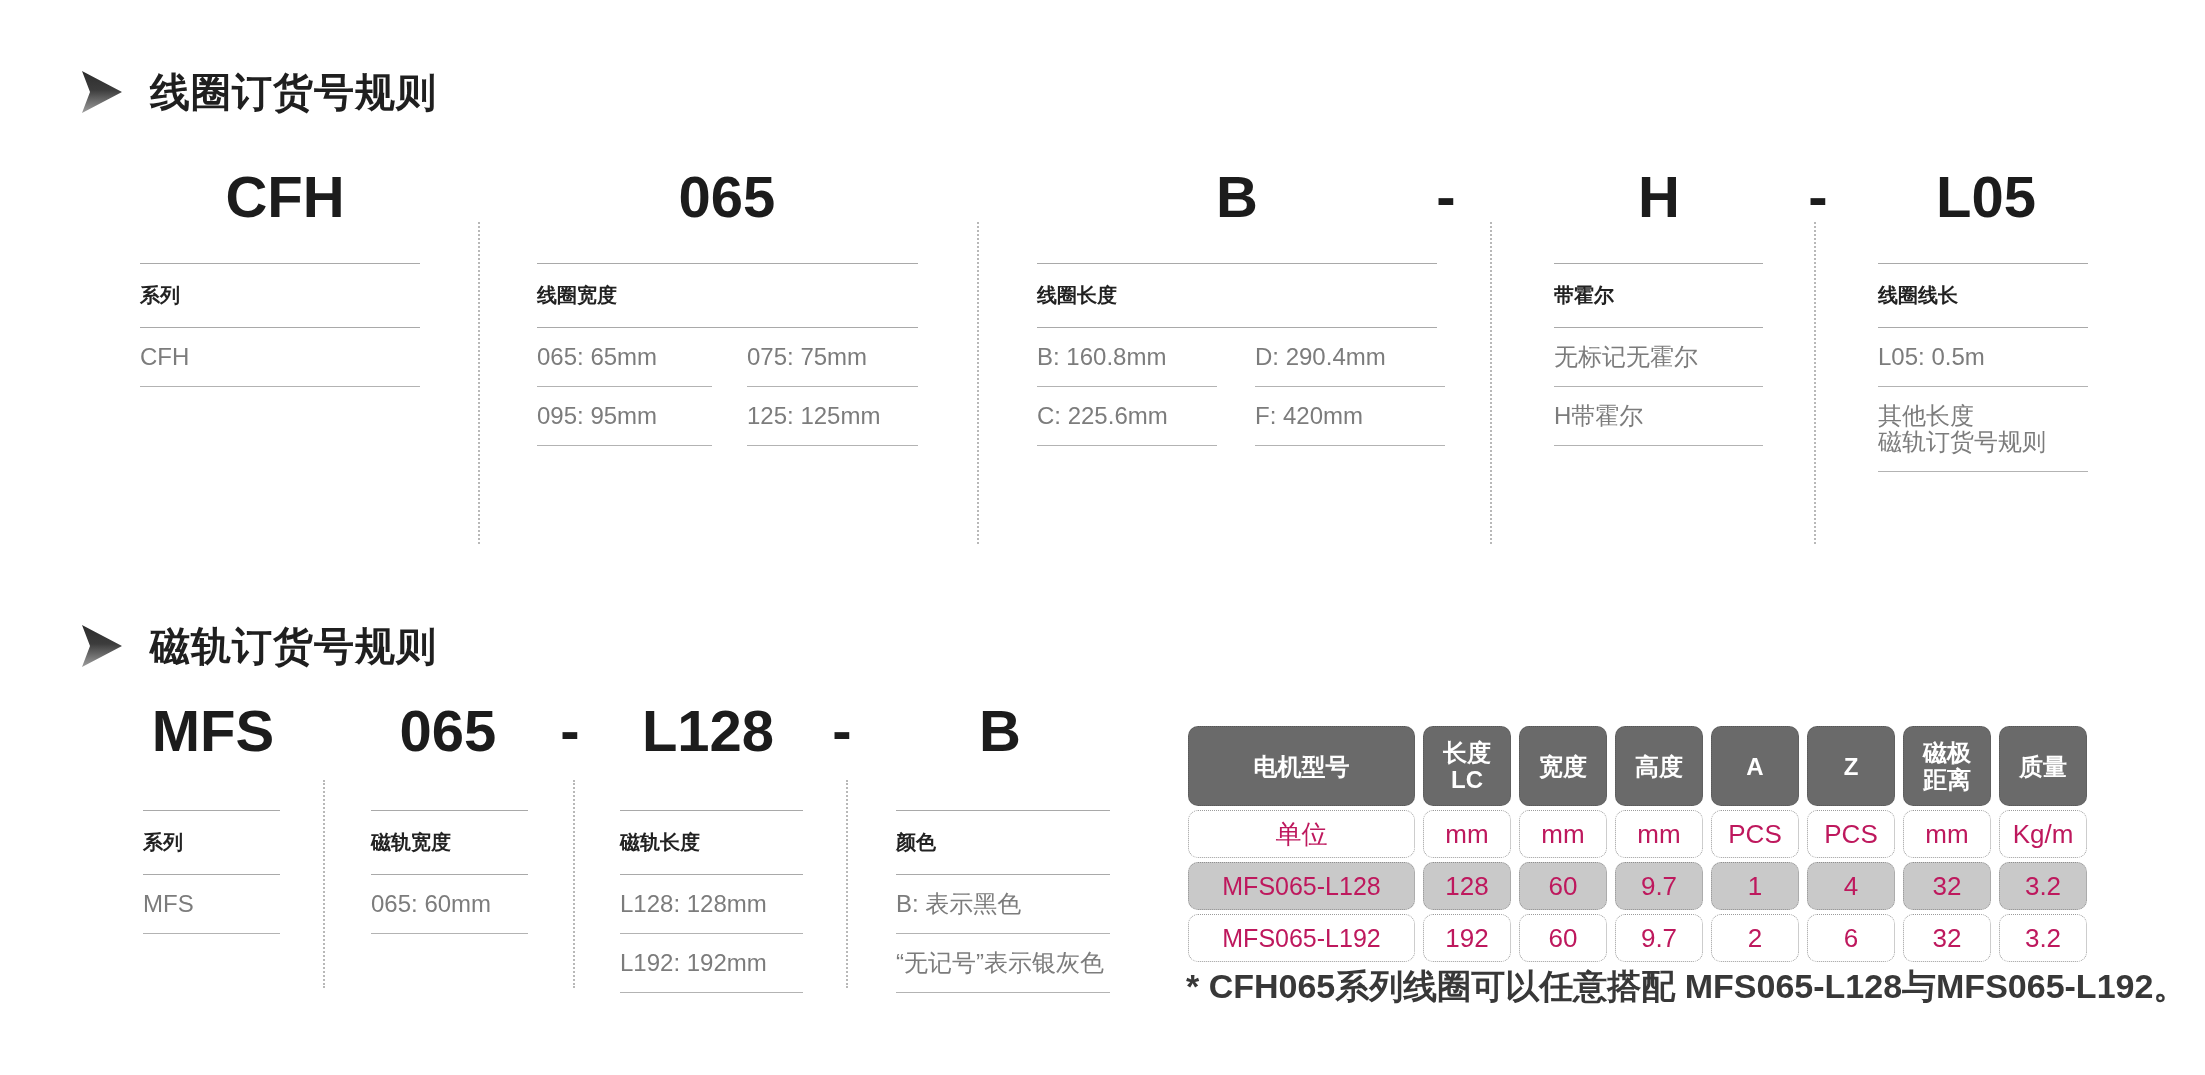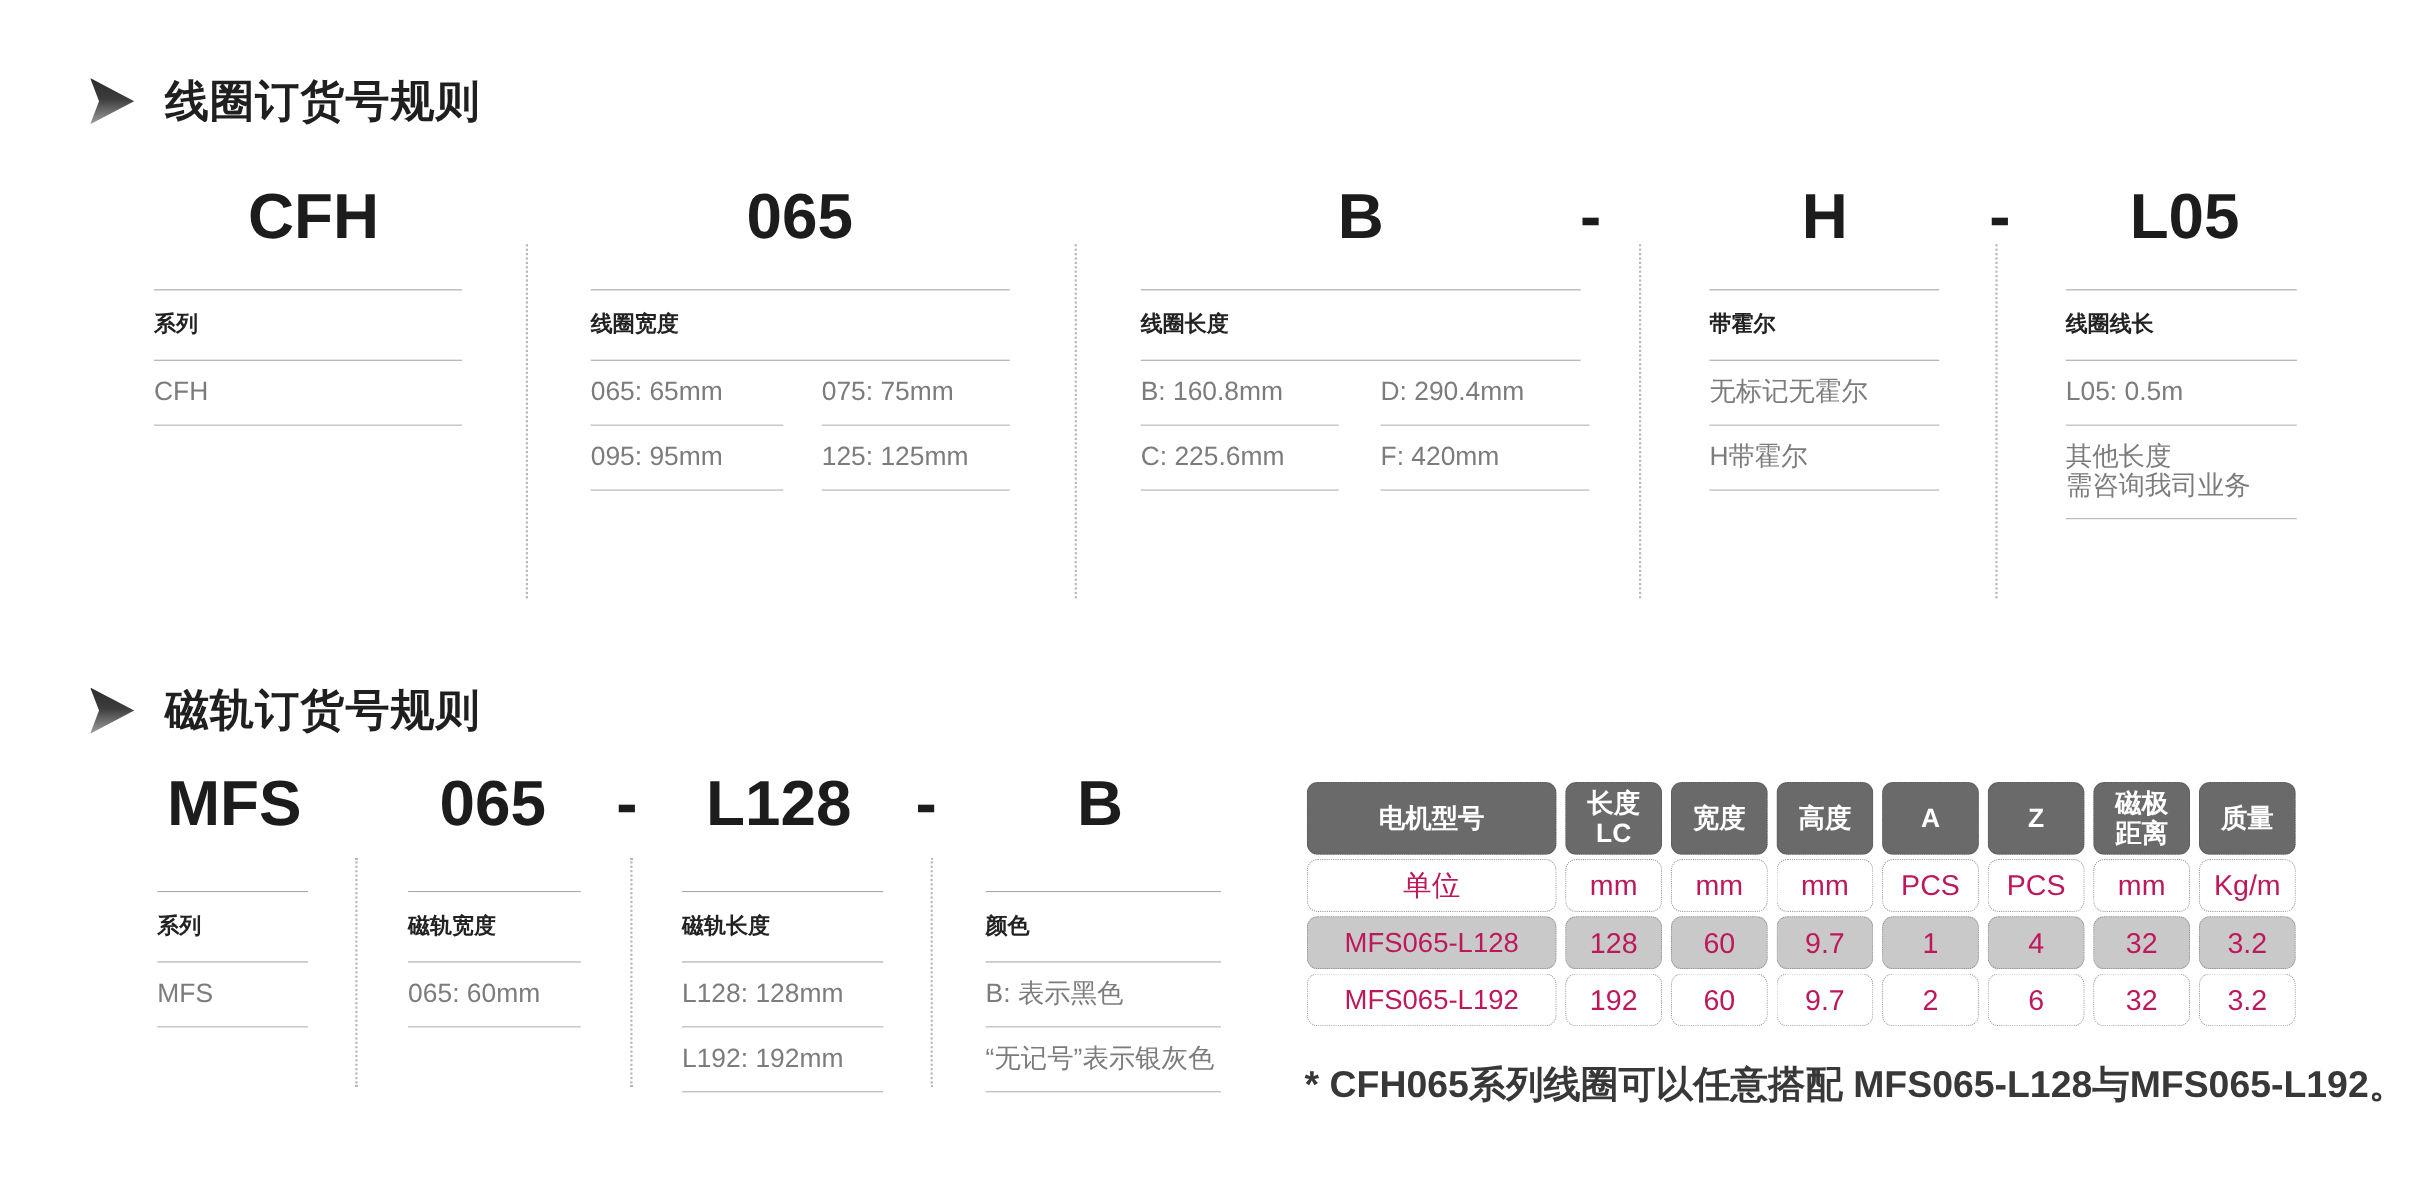--- a/index.html
+++ b/index.html
@@ -26,23 +26,23 @@
   .val{font-size:24px;line-height:26px;color:#7c7c7c;padding:16px 0;
        border-bottom:1px solid #b3b3b3;white-space:pre-line;}
   .vgrid{display:grid;}
 
   
   .vdiv{position:absolute;width:0;border-left:2px dotted #b8b8b8;}
 
   
   .spec-table{position:absolute;left:1188px;top:711px;display:grid;
               grid-template-columns:227px repeat(7,88px);column-gap:8px;row-gap:4px;}
-  .th{height:66px;background:#6a6a6a;color:#ffffff;border:1px dotted #565656;border-radius:10px;
+  .th{height:80px;background:#6a6a6a;color:#ffffff;border:1px dotted #565656;border-radius:10px;
       display:flex;align-items:center;justify-content:center;text-align:center;
-      font-size:24px;line-height:27px;font-weight:bold;white-space:pre-line;box-sizing:border-box;}
+      font-size:24px;line-height:27px;font-weight:bold;white-space:pre-line;box-sizing:border-box;margin-top:15px;}
   .td{height:48px;background:#ffffff;border:1px dotted #9b9b9b;border-radius:10px;
       display:flex;align-items:center;justify-content:center;
       font-size:26px;color:#be185d;box-sizing:border-box;}
   .td.model{font-size:25px;}
   .td.gray{background:#c9c9c9;border-color:#8f8f8f;}
   .footnote{position:absolute;left:1186px;top:970px;font-size:34px;line-height:32px;
             font-weight:600;color:#383838;}
 </style>
 </head>
 <body>
@@ -95,21 +95,21 @@
   <div class="grp" style="left:1554px;top:263px;width:209px;">
     <div class="grp-label">带霍尔</div>
     <div class="val">无标记无霍尔</div>
     <div class="val">H带霍尔</div>
   </div>
 
   <div class="grp" style="left:1878px;top:263px;width:210px;">
     <div class="grp-label">线圈线长</div>
     <div class="val">L05: 0.5m</div>
     <div class="val">其他长度
-需咨询我司业务</div>
+磁轨订货号规则</div>
   </div>
 
   <div class="sec-header" style="top:624px;justify-content:flex-end;">
     <span class="arrow-icon"></span>
     <span class="sec-title">磁轨订货号规则</span>
   </div>
 
   <span class="big-code" style="left:213px;top:700px;">MFS</span>
   <span class="big-code" style="left:448px;top:700px;">065</span>
   <span class="code-dash" style="left:570px;top:700px;">-</span>

